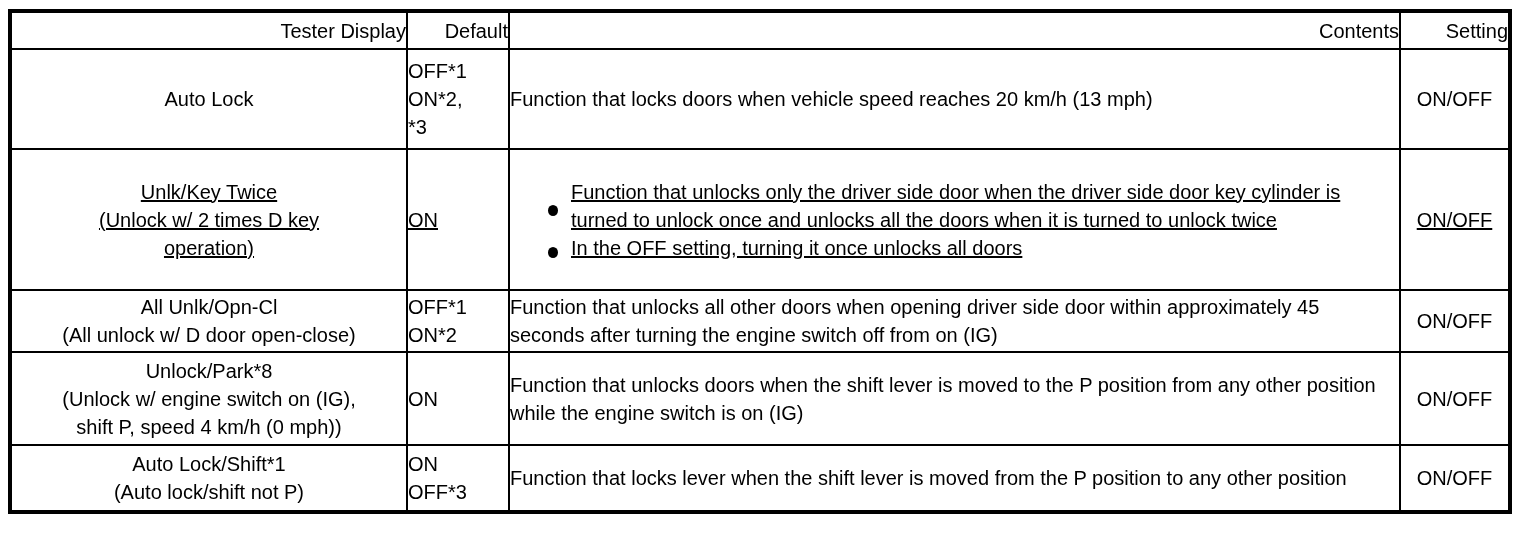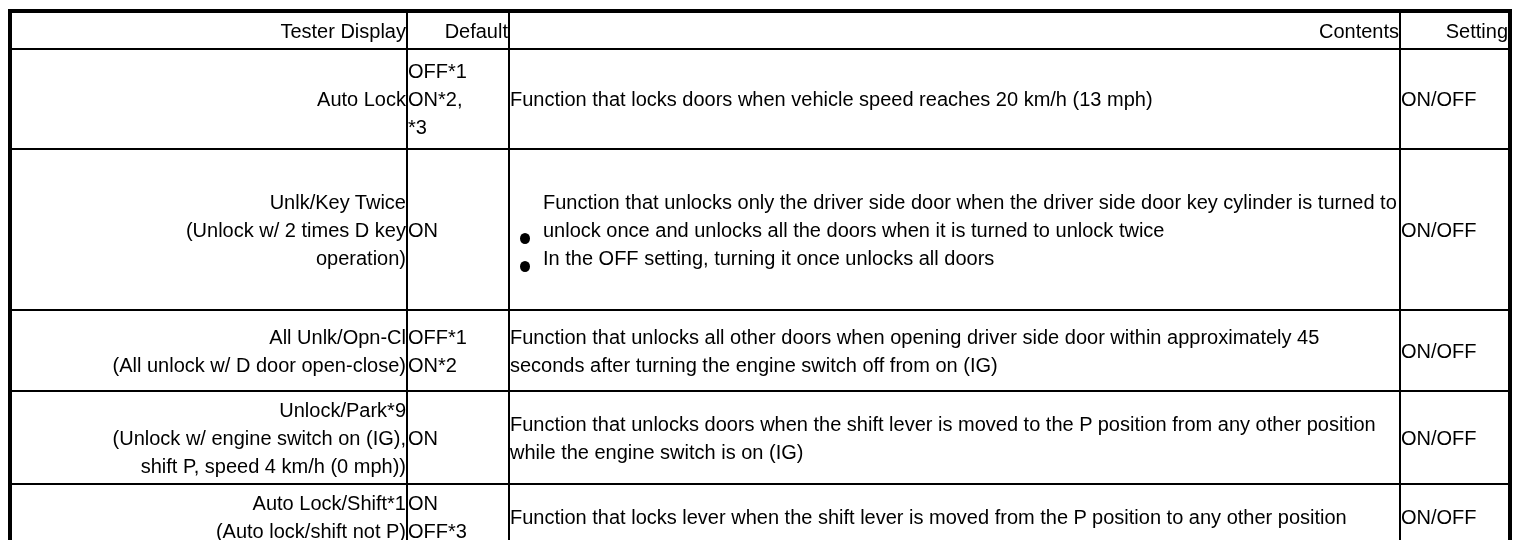--- a/index.html
+++ b/index.html
@@ -36,44 +36,46 @@
     border: 4px solid #000000;
   }
   thead th {
     border-bottom: 3px solid #000000;
     font-weight: normal;
     text-align: right;
     height: 35px;
   }
   thead tr { height: 35px; }
   tbody tr:nth-child(1) { height: 100px; }
-  tbody tr:nth-child(2) { height: 161px; }
-  tbody tr:nth-child(3) { height: 81px; }
+  tbody tr:nth-child(2) { height: 141px; text-decoration: underline; }
+  tbody tr:nth-child(3) { height: 62px; }
   tbody tr:nth-child(4) { height: 93px; }
   tbody tr:nth-child(5) { height: 67px; }
 
   td.cell-tester {
-    text-align: right;
+    text-align: center;
     padding-left: 4px;
     padding-right: 2px;
   }
   td.cell-default {
     padding: 0 2px;
   }
   td.cell-contents {
     text-align: left;
     padding-left: 5px;
     padding-right: 4px;
   }
   td.cell-setting {
+    text-align: center;
     padding: 0 2px;
   }
   .bullet-item {
     display: flex;
-    align-items: flex-end;
+    align-items: center;
+    padding-left: 28px;
   }
   .bullet {
     flex: 0 0 auto;
     width: 10px;
     height: 11px;
     border-radius: 50%;
     background: #000000;
     margin: 9px 13px 0 10px;
   }
   .bullet-text {
@@ -144,21 +146,21 @@
             <div>OFF*1</div>
             <div>ON*2</div>
           </td>
           <td class="cell-contents">
             <div>Function that unlocks all other doors when opening driver side door within approximately 45 seconds after turning the engine switch off from on (IG)</div>
           </td>
           <td class="cell-setting">ON/OFF</td>
         </tr>
         <tr>
           <td class="cell-tester">
-            <div>Unlock/Park*9</div>
+            <div>Unlock/Park*8</div>
             <div>(Unlock w/ engine switch on (IG),</div>
             <div>shift P, speed 4 km/h (0 mph))</div>
           </td>
           <td class="cell-default">
             <div>ON</div>
           </td>
           <td class="cell-contents">
             <div>Function that unlocks doors when the shift lever is moved to the P position from any other position while the engine switch is on (IG)</div>
           </td>
           <td class="cell-setting">ON/OFF</td>

